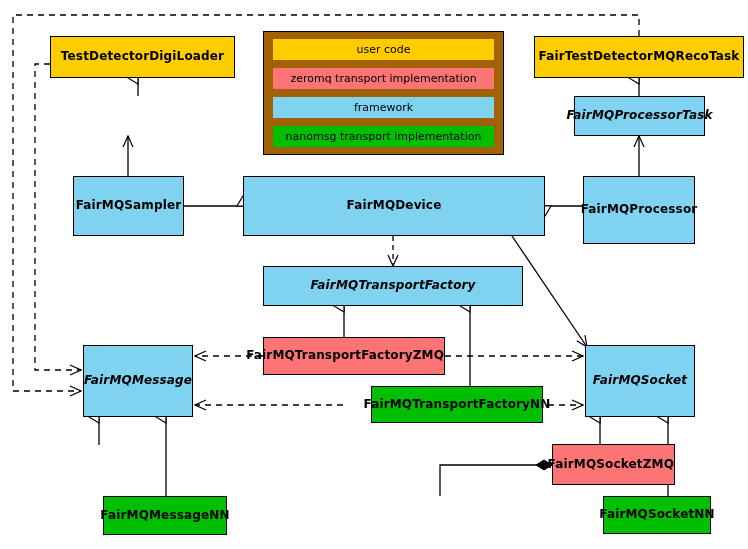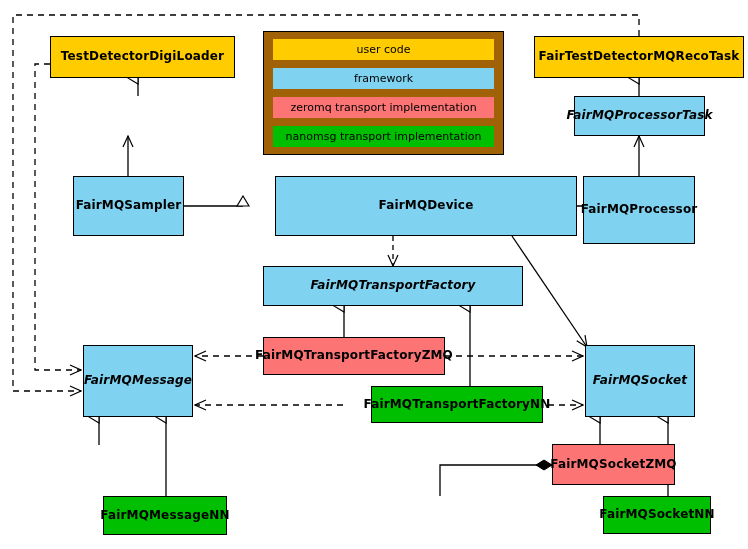--- a/index.html
+++ b/index.html
@@ -37,21 +37,21 @@
     color: #000000;
     line-height: 1.15;
     letter-spacing: 0.15px;
     z-index: 3;
   }
   .node.abstract {
     font-style: italic;
   }
   .fill-user      { background: #FFCC00; }
   .fill-framework { background: #7FD2F0; }
-  .fill-zmq       { background: #FC7474; }
+  .fill-zmq       { background: #FC7474; justify-content: flex-end; }
   .fill-nn        { background: #00BE00; }
 
   
   #legend {
     position: absolute;
     left: 263px;
     top: 31px;
     width: 241px;
     height: 124px;
     box-sizing: border-box;
@@ -134,41 +134,41 @@
       <line x1="668" y1="496" x2="668" y2="417" marker-end="url(#hollowTriUp)"></line>
 
       <path d="M 440 496 L 440 465 L 552 465" marker-end="url(#filledDiamond)"></path>
     </g>
   </svg>
 
   <div id="legend">
     <div class="legend-row fill-user">
       <span>user code</span>
     </div>
+    <div class="legend-row fill-zmq">
+      <span>zeromq transport implementation</span>
+    </div>
     <div class="legend-row fill-framework">
       <span>framework</span>
     </div>
-    <div class="legend-row fill-zmq">
-      <span>zeromq transport implementation</span>
-    </div>
     <div class="legend-row fill-nn">
       <span>nanomsg transport implementation</span>
     </div>
   </div>
 
   <div class="node fill-user" style="left:50px;top:36px;width:185px;height:42px;">
     <span>TestDetectorDigiLoader</span>
   </div>
 
 
   <div class="node fill-framework" style="left:73px;top:176px;width:111px;height:60px;">
     <span>FairMQSampler</span>
   </div>
 
-  <div class="node fill-framework" style="left:243px;top:176px;width:302px;height:60px;margin-left:32px;">
+  <div class="node fill-framework" style="left:243px;top:176px;width:302px;height:60px;">
     <span>FairMQDevice</span>
   </div>
 
   <div class="node fill-framework" style="left:583px;top:176px;width:112px;height:68px;align-items:center;">
     <span>FairMQProcessor</span>
   </div>
 
   <div class="node fill-user" style="left:534px;top:36px;width:210px;height:42px;justify-content:center;">
     <span>FairTestDetectorMQRecoTask</span>
   </div>

